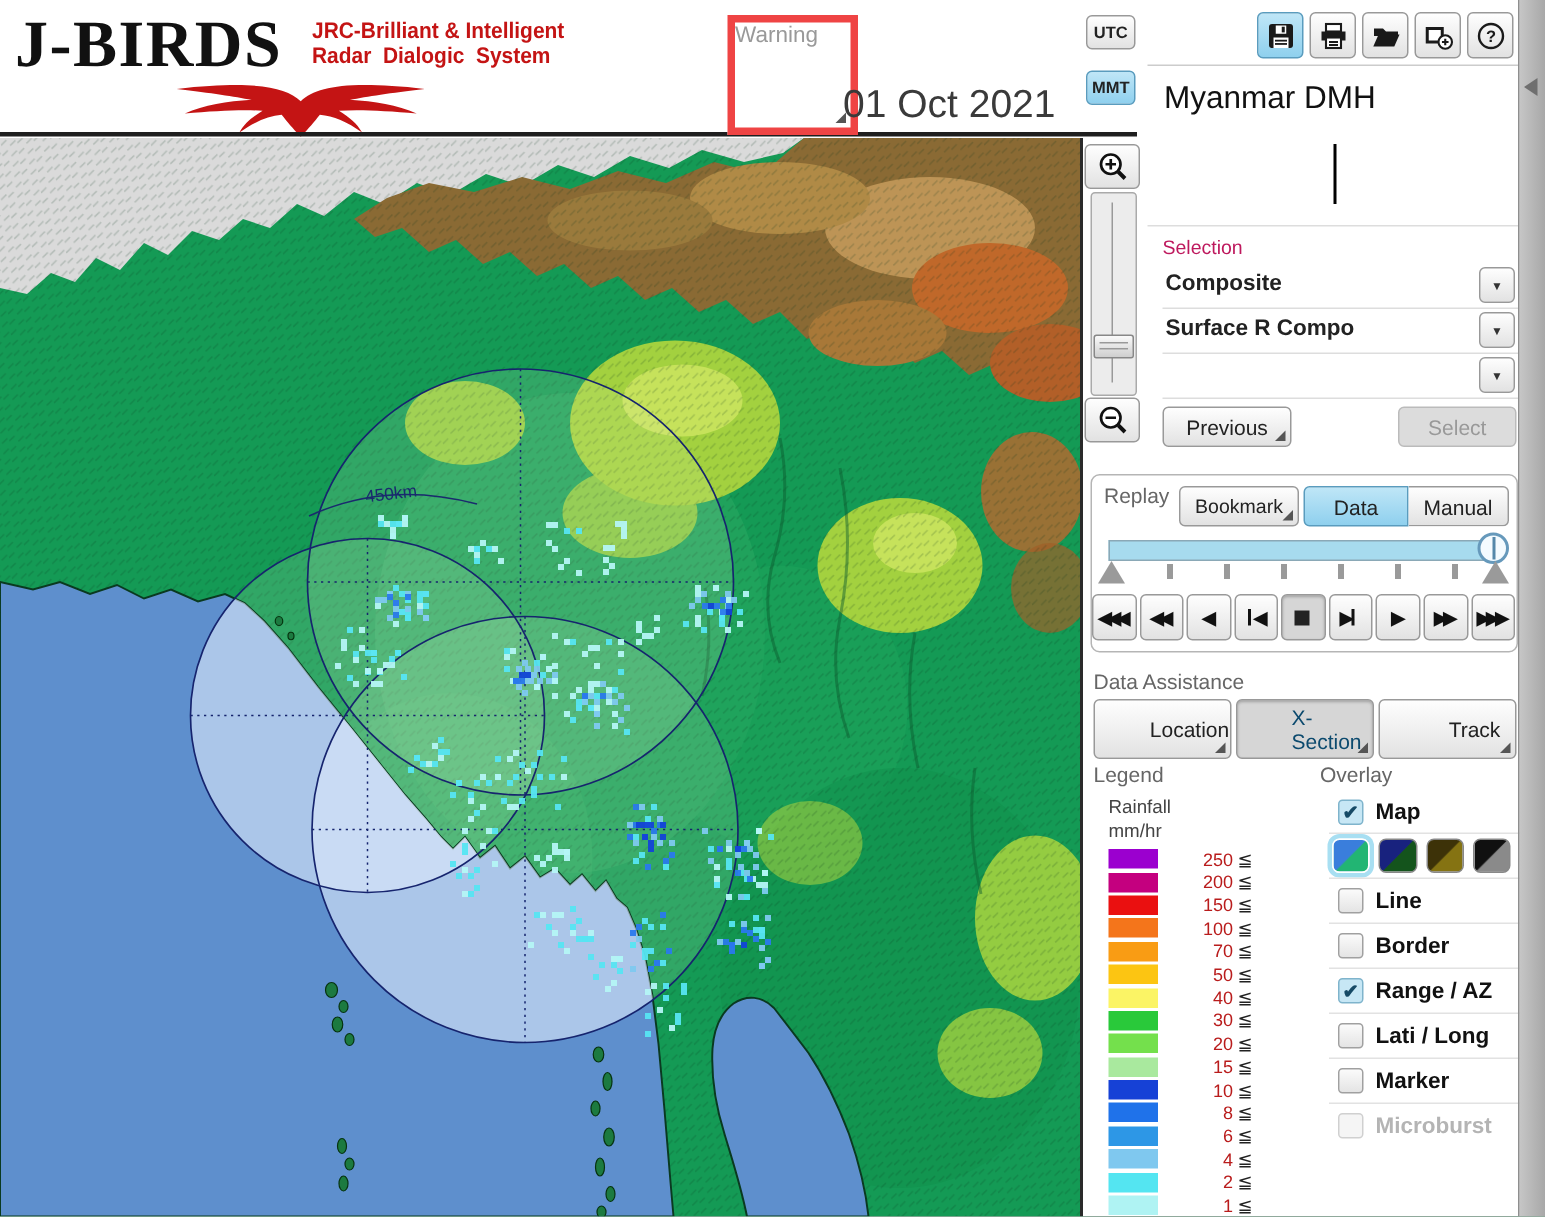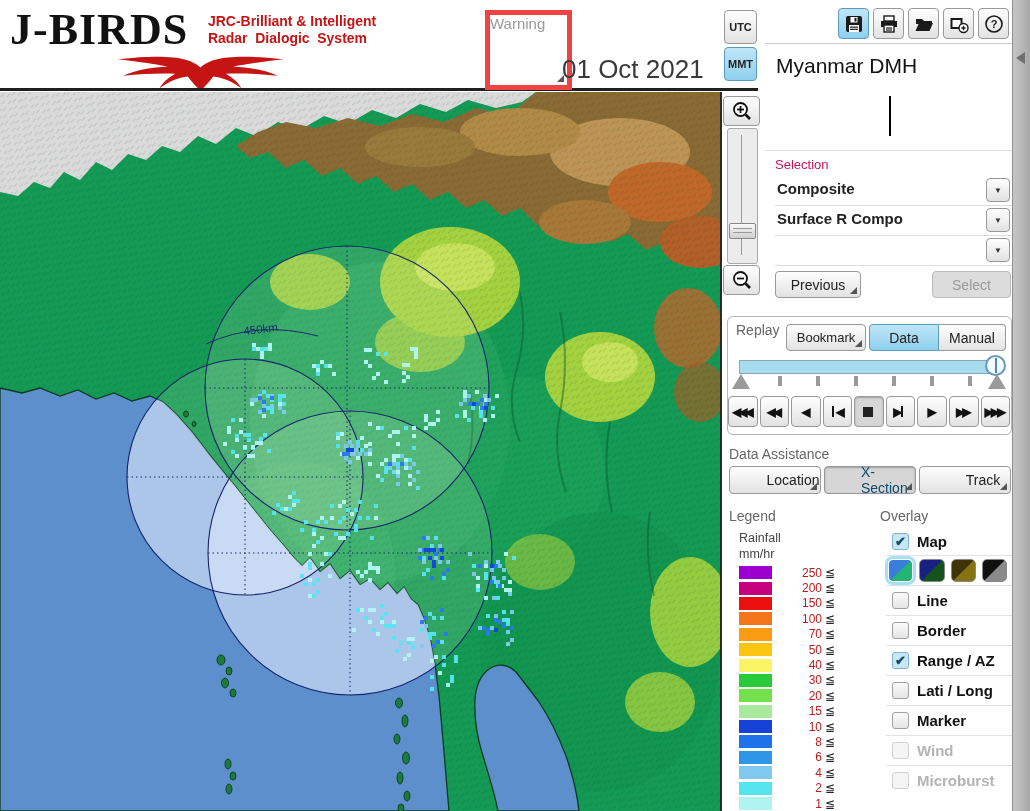--- a/index.html
+++ b/index.html
@@ -20,21 +20,21 @@
        box-sizing:border-box;cursor:default;}
   .btn.blue{background:linear-gradient(#bfe6f7,#8fd0ee);border-color:#5a9cbe;}
   .btn.dis{background:#dcdcdc;color:#999;border-color:#bbb;}
   .btn.pressed{background:#d6d6d6;box-shadow:inset 0 1px 2px rgba(0,0,0,.25);}
   .corner:after{content:"";position:absolute;right:3px;bottom:3px;width:0;height:0;
                 border-left:7px solid transparent;border-bottom:7px solid #555;}
   .warning{left:485px;top:10px;width:77px;height:70px;background:#fff;border:5px solid #ef4444;
            color:#999;font-size:15px;position:absolute;}
   .clock-time{left:567px;top:2px;font-size:45px;font-weight:600;color:#3a3a3a;letter-spacing:1px;}
   .clock-date{left:562px;top:54px;font-size:26px;color:#3a3a3a;}
-  .tzbtn{width:33px;height:34px;font-size:11px;font-weight:700;position:absolute;left:724px;}
+  .tzbtn{width:33px;height:23px;font-size:11px;font-weight:700;position:absolute;left:724px;}
 
   
   .toolbtn{width:31px;height:31px;top:8px;position:absolute;}
   .thr{background:#ccc;height:1px;}
 
   .station-title{left:776px;top:54px;font-size:21px;color:#111;}
   .cursorline{left:889px;top:96px;width:2px;height:40px;background:#000;}
 
   
   .seclabel{font-size:13px;color:#be185d;}
@@ -51,21 +51,21 @@
   .sliderhandle:after{content:"";position:absolute;left:8px;top:1px;width:2px;height:15px;background:#5588aa;}
   .tri{width:0;height:0;border-left:9px solid transparent;border-right:9px solid transparent;
        border-bottom:15px solid #9a9a9a;position:absolute;}
   .tick{position:absolute;top:376px;width:4px;height:10px;background:#9a9a9a;}
   .transport{left:728px;top:396px;width:282px;display:flex;gap:2px;}
   .tbtn{flex:1;height:31px;font-size:12px;font-weight:700;letter-spacing:-3px;padding-right:3px;color:#111;}
   .tbtn .bar{display:inline-block;width:2.5px;height:11px;background:#111;margin:0 1.5px;letter-spacing:0;}
   .tbtn .sq{display:inline-block;width:10px;height:10px;background:#222;letter-spacing:0;}
 
   
-  .dabtn{position:absolute;top:466px;width:92px;height:28px;font-size:14px;padding-left:36px;}
+  .dabtn{position:absolute;top:466px;width:92px;height:40px;font-size:14px;padding-left:36px;}
   .legend-unit{font-size:12.5px;color:#444;}
   .lrow{display:flex;align-items:center;height:15.4px;}
   .chip{width:33px;height:13px;margin-right:6px;}
   .lval{width:44px;text-align:right;font-size:12px;color:#b91c1c;}
   .lop{font-size:12px;color:#222;margin-left:3px;}
 
   .ovrows{left:886px;top:527px;width:127px;}
   .ovrow{display:flex;align-items:center;height:29px;border-top:1px solid #e2e2e2;position:relative;}
   .ovrow:first-child{border-top:none;height:28px;}
   .cb{width:17px;height:17px;border:1px solid #a0a0a0;border-radius:3px;margin:0 8px 0 6px;
@@ -325,24 +325,20 @@
         <div class="cb on">✔</div>
         <div class="ovlab">Range / AZ</div>
       </div>
       <div class="ovrow">
         <div class="cb"></div>
         <div class="ovlab">Lati / Long</div>
       </div>
       <div class="ovrow">
         <div class="cb"></div>
         <div class="ovlab">Marker</div>
-      </div>
-      <div class="ovrow">
-        <div class="cb off2"></div>
-        <div class="ovlab dim">Wind</div>
       </div>
       <div class="ovrow">
         <div class="cb off2"></div>
         <div class="ovlab dim">Microburst</div>
       </div>
     </div>
 
   <div class="abs mapwrap">
     <svg id="mapsvg" width="720" height="719" viewBox="0 0 720 719">
       <defs>

